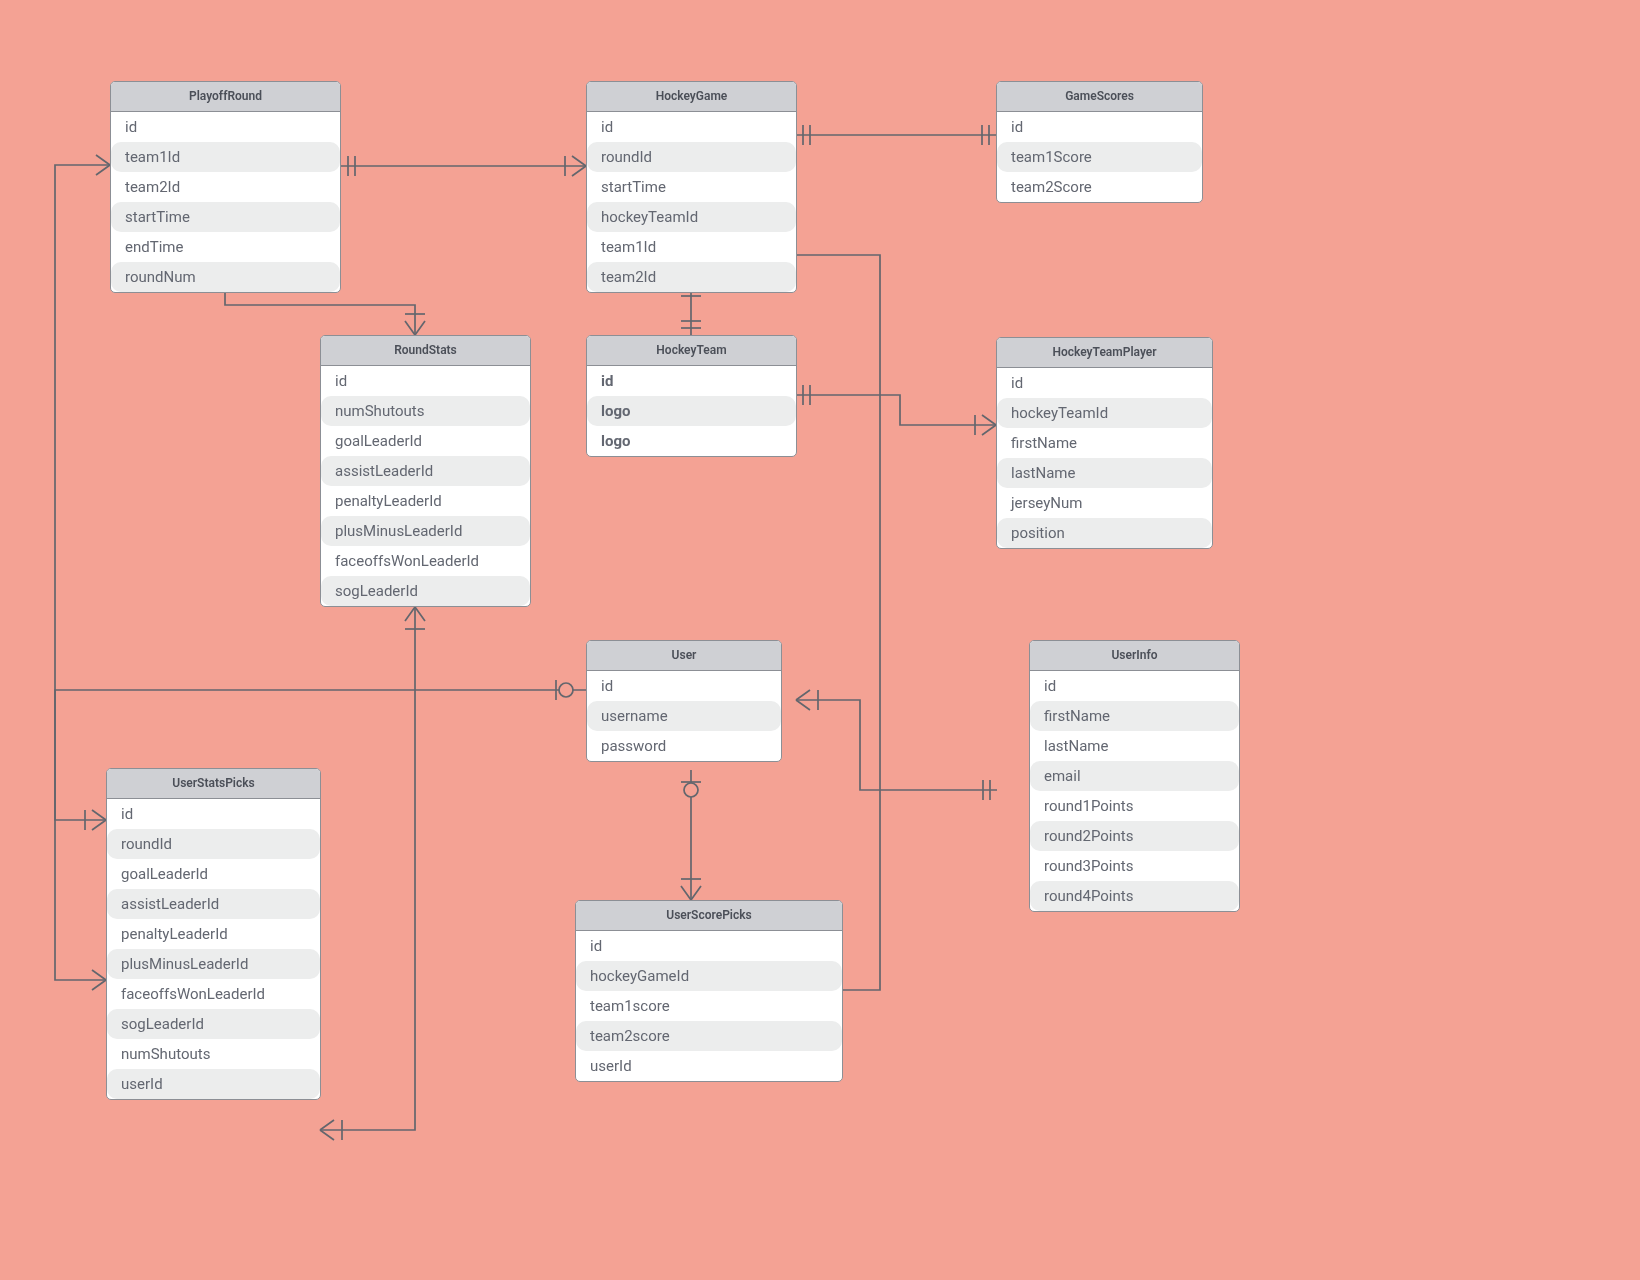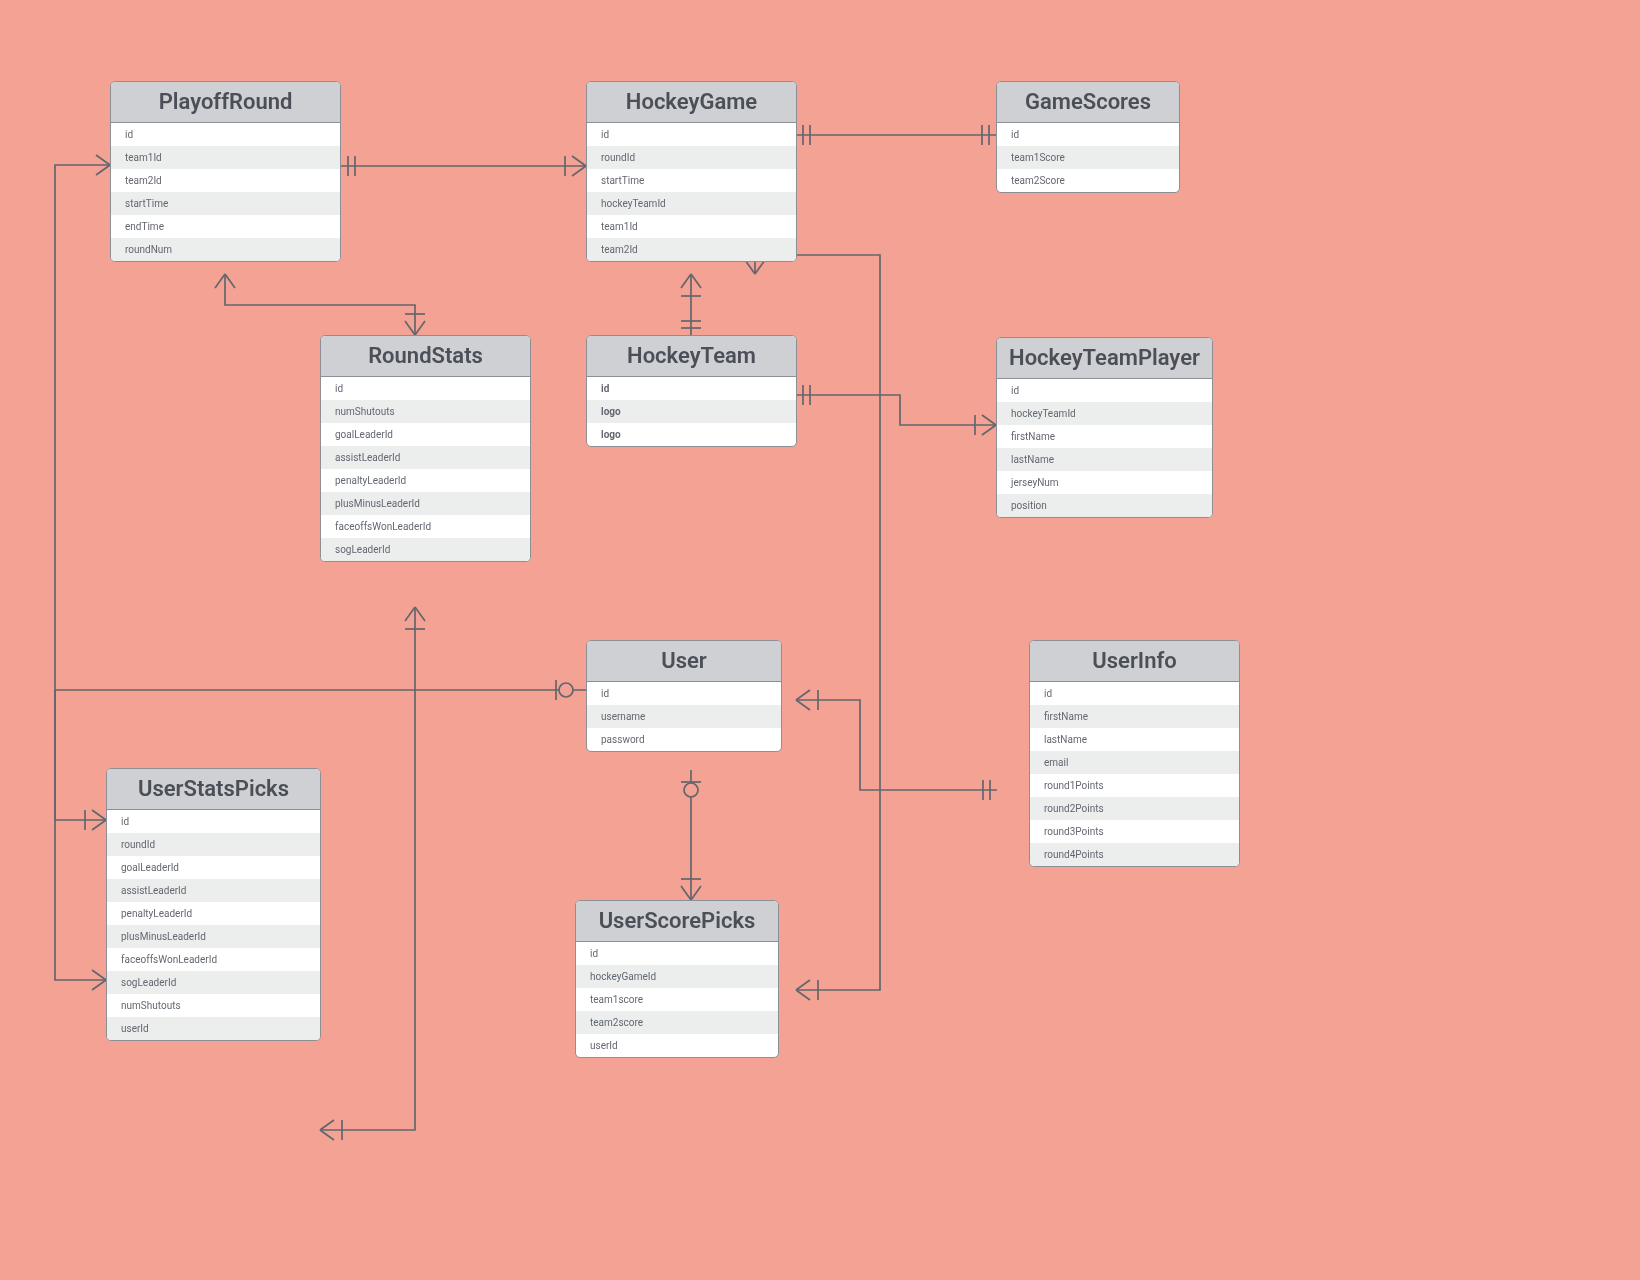--- a/index.html
+++ b/index.html
@@ -24,26 +24,27 @@
   border-radius:5px;
   overflow:hidden;
 }
 .entity .title {
   background:#cfd0d4;
   font-weight:600;
   color:#4b4f58;
   padding:7px 12px 8px;
   border-bottom:1.5px solid #8c8f95;
   text-align:center;
-  font-size:22px;
+  font-size:12px;
 }
 .entity .row {
   padding:6px 14px;
-  font-size:10px;
+  font-size:15px;
   color:#636771;
+  border-radius:10px;
 }
 .entity .row:nth-child(odd){ background:#eceded; }
 .entity .row.bold{ font-weight:700; }
 </style>
 </head>
 <body>
 
 <svg class="connectors">
   <g stroke="#63666d" stroke-width="1.7" fill="none">
 
@@ -125,21 +126,21 @@
 <div class="entity" style="left:586px; top:81px; width:211px">
   <div class="title">HockeyGame</div>
   <div class="row">id</div>
   <div class="row">roundId</div>
   <div class="row">startTime</div>
   <div class="row">hockeyTeamId</div>
   <div class="row">team1Id</div>
   <div class="row">team2Id</div>
 </div>
 
-<div class="entity" style="left:996px; top:81px; width:184px">
+<div class="entity" style="left:996px; top:81px; width:207px">
   <div class="title">GameScores</div>
   <div class="row">id</div>
   <div class="row">team1Score</div>
   <div class="row">team2Score</div>
 </div>
 
 <div class="entity" style="left:320px; top:335px; width:211px">
   <div class="title">RoundStats</div>
   <div class="row">id</div>
   <div class="row">numShutouts</div>
@@ -194,20 +195,20 @@
   <div class="row">goalLeaderId</div>
   <div class="row">assistLeaderId</div>
   <div class="row">penaltyLeaderId</div>
   <div class="row">plusMinusLeaderId</div>
   <div class="row">faceoffsWonLeaderId</div>
   <div class="row">sogLeaderId</div>
   <div class="row">numShutouts</div>
   <div class="row">userId</div>
 </div>
 
-<div class="entity" style="left:575px; top:900px; width:204px">
+<div class="entity" style="left:575px; top:900px; width:268px">
   <div class="title">UserScorePicks</div>
   <div class="row">id</div>
   <div class="row">hockeyGameId</div>
   <div class="row">team1score</div>
   <div class="row">team2score</div>
   <div class="row">userId</div>
 </div>
 
 </body></html>

